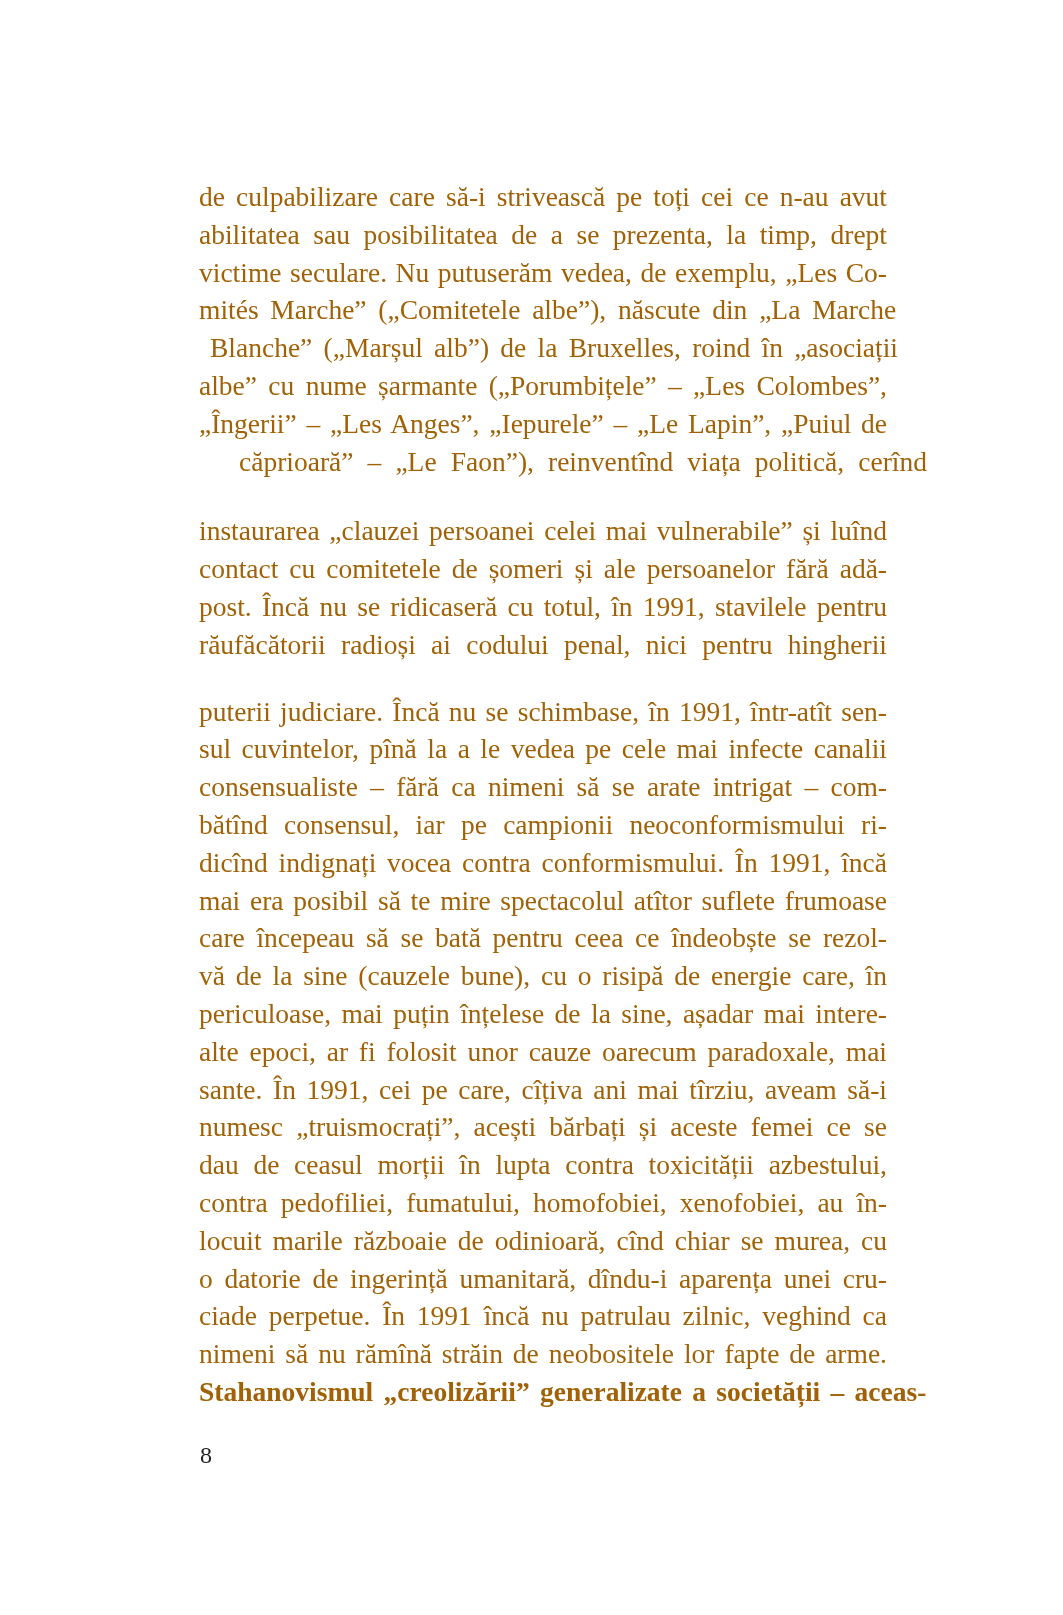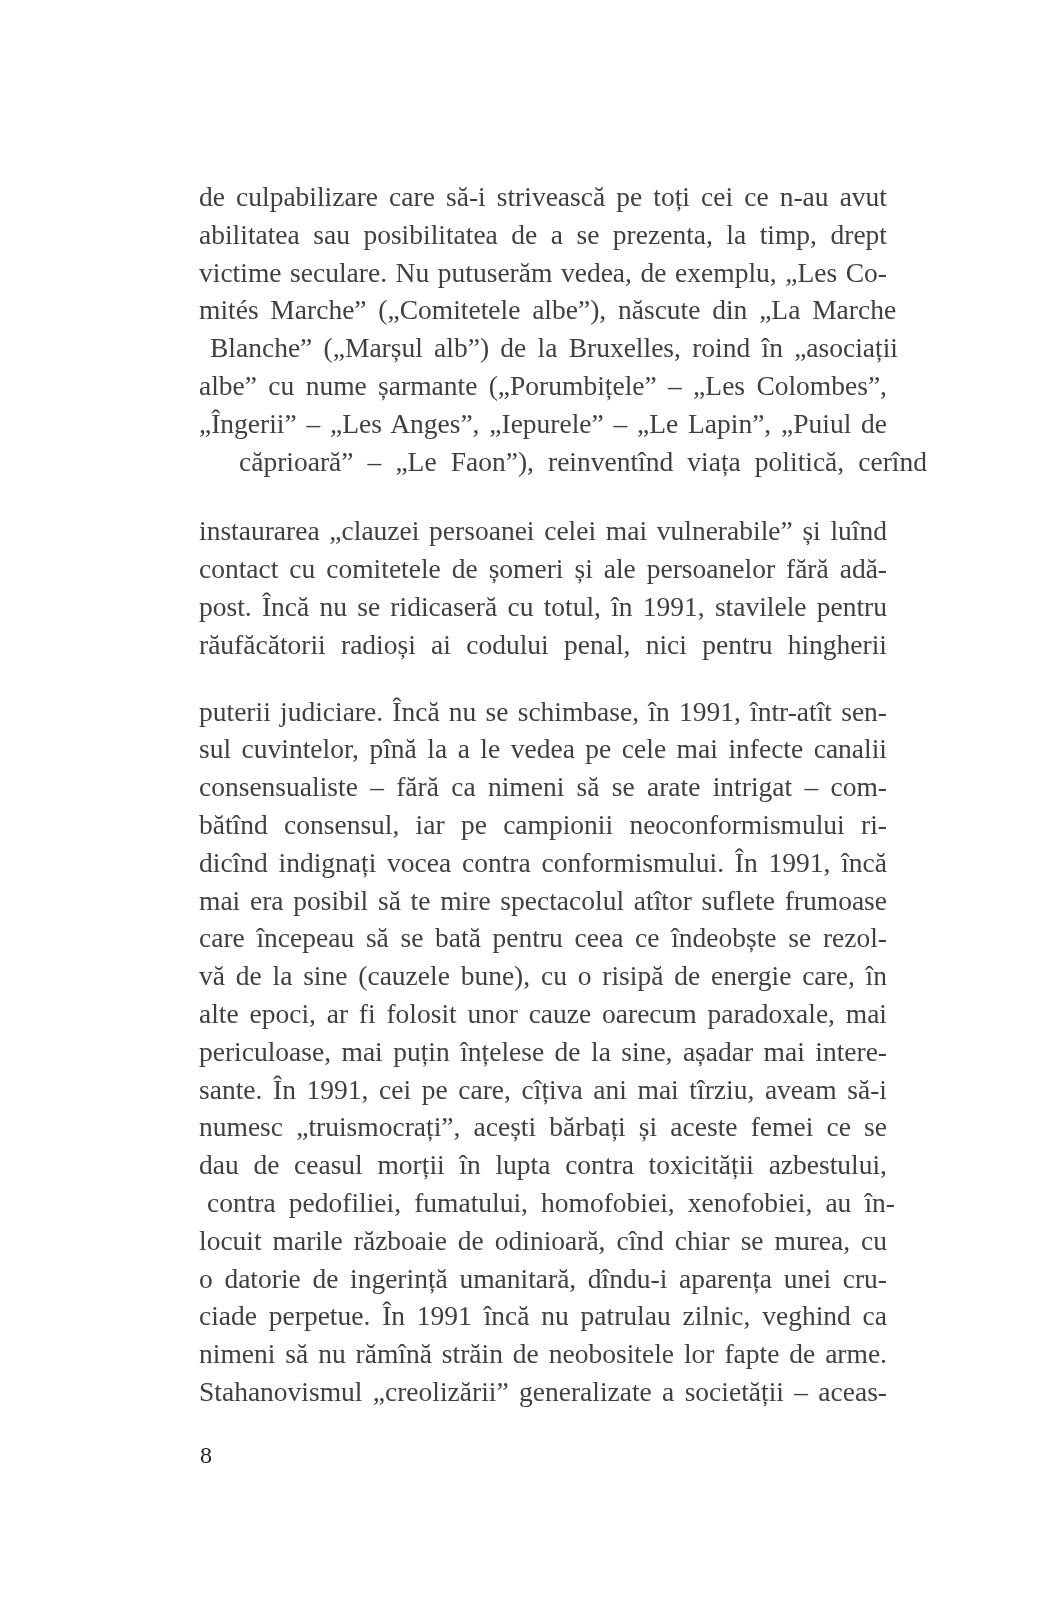--- a/index.html
+++ b/index.html
@@ -5,21 +5,21 @@
     html, body { margin: 0; padding: 0; background: #ffffff; }
     body { width: 1063px; height: 1615px; position: relative; overflow: hidden; }
     .page { position: absolute; left: 0; top: 0; width: 1063px; height: 1615px; background: #ffffff; }
     .text-block {
       position: absolute;
       left: 199px;
       top: 178px;
       width: 688px;
       font-family: "Liberation Serif", "DejaVu Serif", serif;
       font-size: 27.5px;
-      color: #404040;
+      color: #a16207;
     }
     .line {
       display: block;
       height: 37.8px;
       line-height: 37.8px;
       white-space: nowrap;
       text-align: justify;
       text-align-last: justify;
       overflow: visible;
     }
@@ -51,26 +51,26 @@
     <span class="line" style="white-space: nowrap; display: block; width: 688px; word-spacing: 3.35312px; text-align: left; text-align-last: left;">post. Încă nu se ridicaseră cu totul, în 1991, stavilele pentru</span>
     <span class="line" style="white-space: nowrap; display: block; width: 688px; word-spacing: 8.39509px; text-align: left; text-align-last: left;">răufăcătorii radioși ai codului penal, nici pentru hingherii</span>
     <span class="line" style="white-space: nowrap; display: block; width: 688px; word-spacing: 2.34549px; text-align: left; text-align-last: left; margin-top: 29px;">puterii judiciare. Încă nu se schimbase, în 1991, într-atît sen-</span>
     <span class="line" style="white-space: nowrap; display: block; width: 688px; word-spacing: 3.64631px; text-align: left; text-align-last: left;">sul cuvintelor, pînă la a le vedea pe cele mai infecte canalii</span>
     <span class="line" style="white-space: nowrap; display: block; width: 688px; word-spacing: 5.42188px; text-align: left; text-align-last: left;">consensualiste – fără ca nimeni să se arate intrigat – com-</span>
     <span class="line" style="white-space: nowrap; display: block; width: 688px; word-spacing: 9.40104px; text-align: left; text-align-last: left;">bătînd consensul, iar pe campionii neoconformismului ri-</span>
     <span class="line" style="white-space: nowrap; display: block; width: 688px; word-spacing: 3.91518px; text-align: left; text-align-last: left;">dicînd indignați vocea contra conformismului. În 1991, încă</span>
     <span class="line" style="white-space: nowrap; display: block; width: 688px; word-spacing: 2.88194px; text-align: center; text-align-last: left;">mai era posibil să te mire spectacolul atîtor suflete frumoase</span>
     <span class="line" style="white-space: nowrap; display: block; width: 688px; word-spacing: 4.82344px; text-align: left; text-align-last: left;">care începeau să se bată pentru ceea ce îndeobște se rezol-</span>
     <span class="line" style="white-space: nowrap; display: block; width: 688px; word-spacing: 3.92969px; text-align: left; text-align-last: left;">vă de la sine (cauzele bune), cu o risipă de energie care, în</span>
+    <span class="line" style="white-space: nowrap; display: block; width: 688px; word-spacing: 3.56424px; text-align: left; text-align-last: left;">periculoase, mai puțin înțelese de la sine, așadar mai intere-</span>
     <span class="line" style="white-space: nowrap; display: block; width: 688px; word-spacing: 3.90799px; text-align: left; text-align-last: left;">alte epoci, ar fi folosit unor cauze oarecum paradoxale, mai</span>
-    <span class="line" style="white-space: nowrap; display: block; width: 688px; word-spacing: 3.56424px; text-align: left; text-align-last: left;">periculoase, mai puțin înțelese de la sine, așadar mai intere-</span>
     <span class="line" style="white-space: nowrap; display: block; width: 688px; word-spacing: 3.75142px; text-align: left; text-align-last: left;">sante. În 1991, cei pe care, cîțiva ani mai tîrziu, aveam să-i</span>
     <span class="line" style="white-space: nowrap; display: block; width: 688px; word-spacing: 6.30469px; text-align: left; text-align-last: left;">numesc „truismocrați”, acești bărbați și aceste femei ce se</span>
     <span class="line" style="white-space: nowrap; display: block; width: 688px; word-spacing: 7.82031px; text-align: left; text-align-last: left;">dau de ceasul morții în lupta contra toxicității azbestului,</span>
-    <span class="line" style="white-space: nowrap; display: block; width: 688px; word-spacing: 6.22396px; text-align: center; text-align-last: left; margin-left: 8px;">contra pedofiliei, fumatului, homofobiei, xenofobiei, au în-</span>
+    <span class="line" style="white-space: nowrap; display: block; width: 688px; word-spacing: 6.22396px; text-align: center; text-align-last: left;">contra pedofiliei, fumatului, homofobiei, xenofobiei, au în-</span>
     <span class="line" style="white-space: nowrap; display: block; width: 688px; word-spacing: 4.07639px; text-align: left; text-align-last: left;">locuit marile războaie de odinioară, cînd chiar se murea, cu</span>
     <span class="line" style="white-space: nowrap; display: block; width: 688px; word-spacing: 4.77539px; text-align: center; text-align-last: left;">o datorie de ingerință umanitară, dîndu-i aparența unei cru-</span>
     <span class="line" style="white-space: nowrap; display: block; width: 688px; word-spacing: 4.92188px; text-align: left; text-align-last: left;">ciade perpetue. În 1991 încă nu patrulau zilnic, veghind ca</span>
     <span class="line" style="white-space: nowrap; display: block; width: 688px; word-spacing: 3.05156px; text-align: left; text-align-last: left;">nimeni să nu rămînă străin de neobositele lor fapte de arme.</span>
-    <span class="line last" style="white-space: nowrap; display: block; width: 688px; word-spacing: 3.44792px; text-align: left; text-align-last: left;">Stahanovismul „creolizării” generalizate a societății – aceas-</span>
+    <span class="line last" style="white-space: nowrap; display: block; width: 688px; word-spacing: 3.44792px; text-align: left; text-align-last: left; font-weight: bold;">Stahanovismul „creolizării” generalizate a societății – aceas-</span>
   </div>
   <div class="page-number">8</div>
 </div>
 
 </body></html>

